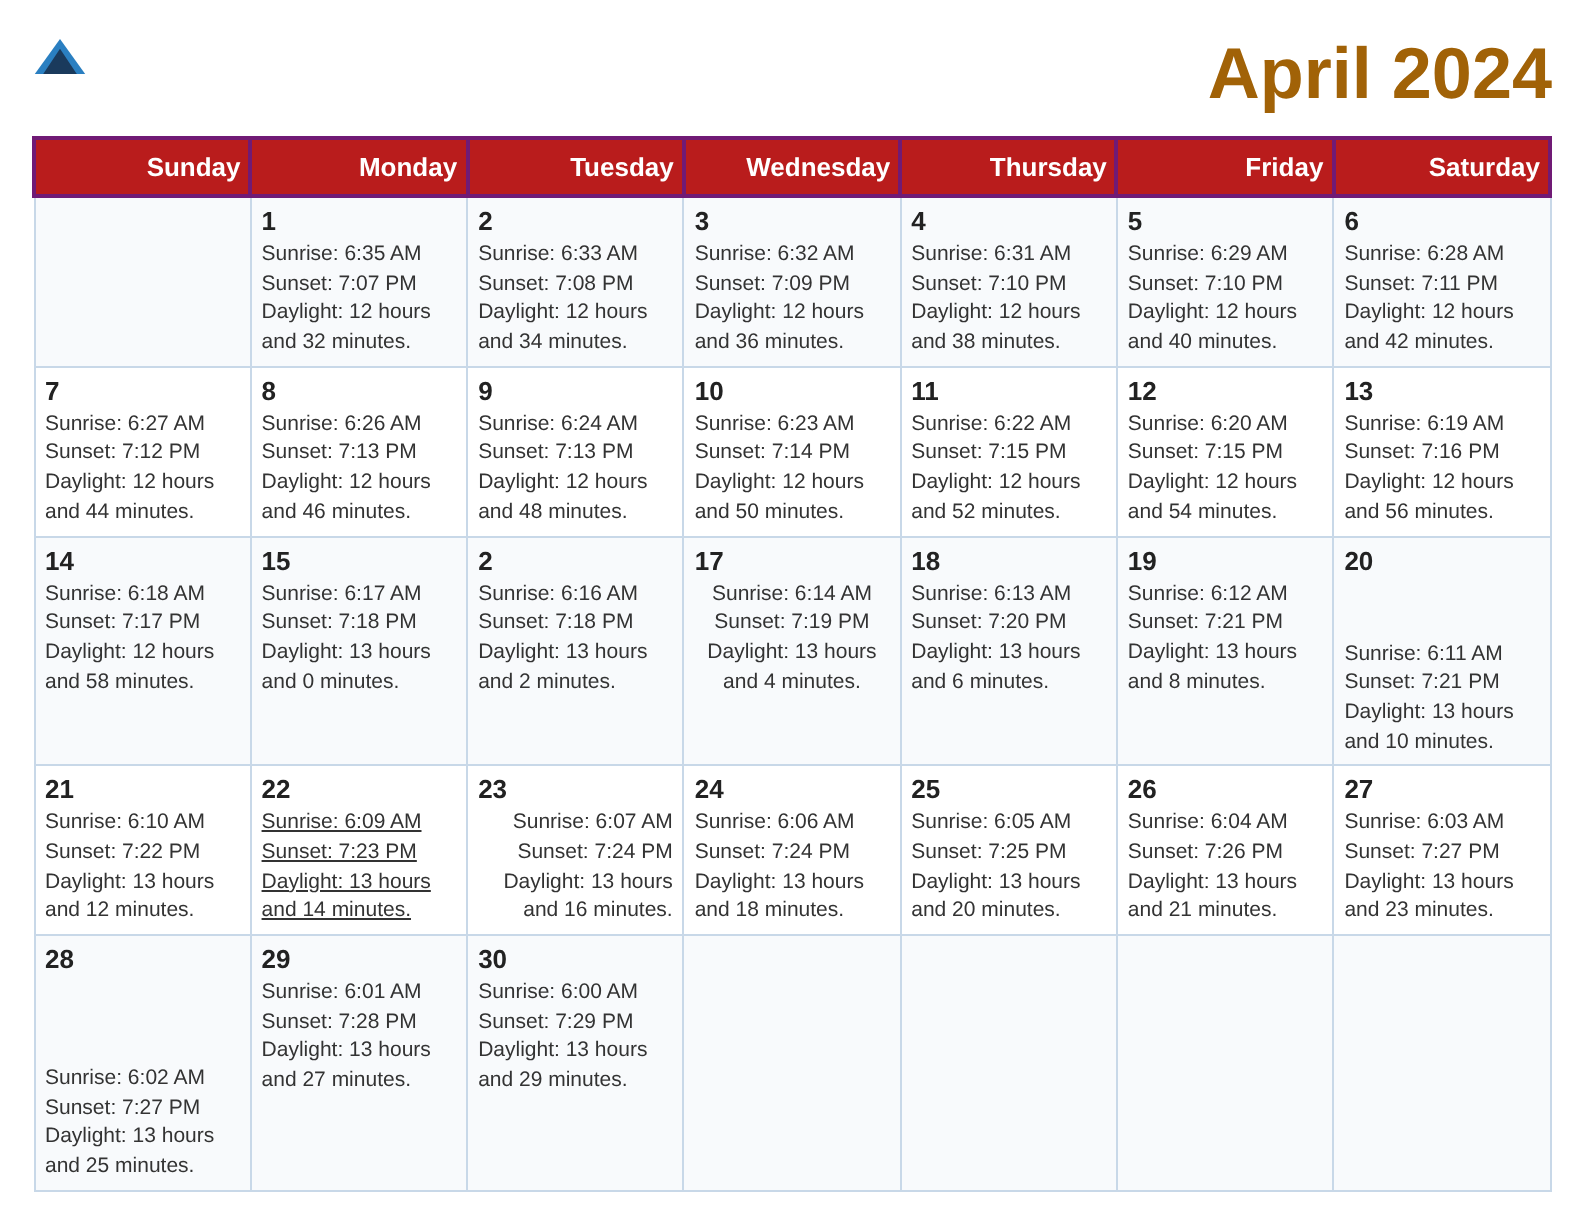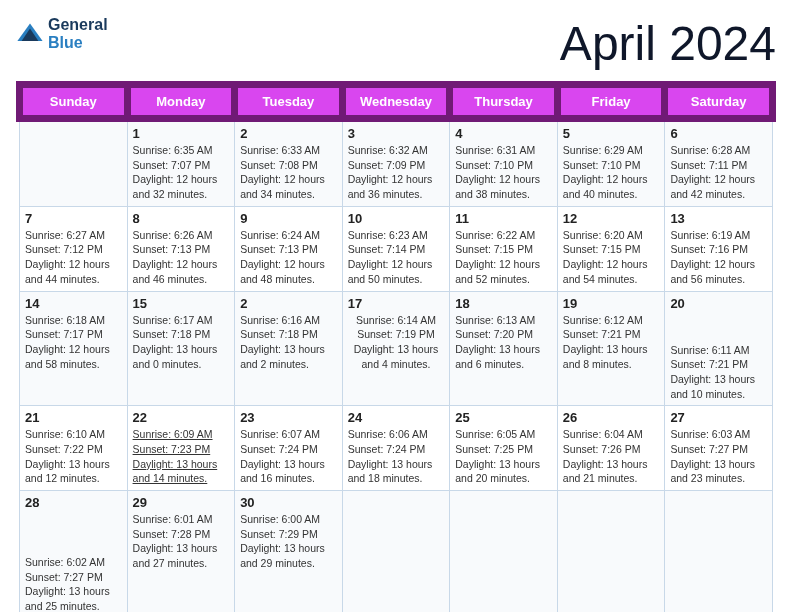--- a/index.html
+++ b/index.html
@@ -22,42 +22,42 @@
       gap: 4px;
     }
     .logo-icon {
       width: 28px;
       height: 28px;
     }
     .title-block {
       text-align: right;
     }
     .calendar-title {
-      font-size: 48px;
-      font-weight: normal;
-      color: #0f172a;
+      font-size: 36px;
+      font-weight: bold;
+      color: #a16207;
     }
     .calendar-subtitle {
       font-size: 14px;
       color: #444;
       margin-top: 2px;
     }
     table {
       width: 100%;
       border-collapse: collapse;
       font-size: 11px;
     }
     thead tr th {
-      background-color: #d946ef;
+      background-color: #b91c1c;
       color: #fff;
       font-weight: bold;
       font-size: 13px;
       padding: 6px 4px;
-      text-align: center;
-      border: 7px solid #701a75;
+      text-align: right;
+      border: 2px solid #701a75;
     }
     tbody tr td {
       border: 1px solid #c8d8e8;
       vertical-align: top;
       padding: 4px 5px;
       width: calc(100% / 7);
       min-height: 80px;
       background: #fff;
     }
     tbody tr:nth-child(odd) td {
@@ -81,24 +81,20 @@
   </style>
 </head>
 <body>
 
 <div class="header">
   <div class="logo">
     <svg class="logo-icon" viewBox="0 0 40 40" xmlns="http://www.w3.org/2000/svg">
       <polygon points="20,5 38,30 2,30" fill="#2a7fc1"></polygon>
       <polygon points="20,12 32,30 8,30" fill="#1a3a5c"></polygon>
     </svg>
-    <div>
-      <div style="font-size:16px;font-weight:bold;color:#1a3a5c;">General</div>
-      <div style="font-size:16px;font-weight:bold;color:#2a7fc1;">Blue</div>
-    </div>
   </div>
   <div class="title-block">
     <div class="calendar-title">April 2024</div>
   </div>
 </div>
 
 <table>
   <thead>
     <tr>
 
@@ -269,21 +265,21 @@
         </td>
         <td>
           <span class="day-num">22</span>
           <div class="day-info" style="white-space: pre-line; text-decoration: underline;">Sunrise: 6:09 AM
 Sunset: 7:23 PM
 Daylight: 13 hours
 and 14 minutes.</div>
         </td>
         <td>
           <span class="day-num">23</span>
-          <div class="day-info" style="white-space: pre-line;">Sunrise: 6:07 AM
+          <div class="day-info" style="white-space: pre-line; text-align: right;">Sunrise: 6:07 AM
 Sunset: 7:24 PM
 Daylight: 13 hours
 and 16 minutes.</div>
         </td>
         <td>
           <span class="day-num">24</span>
           <div class="day-info" style="white-space: pre-line;">Sunrise: 6:06 AM
 Sunset: 7:24 PM
 Daylight: 13 hours
 and 18 minutes.</div>

